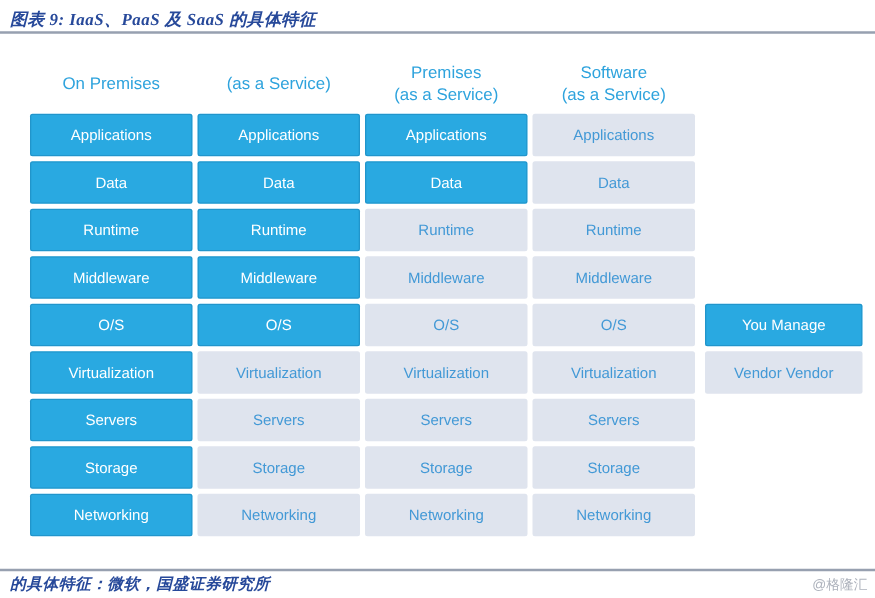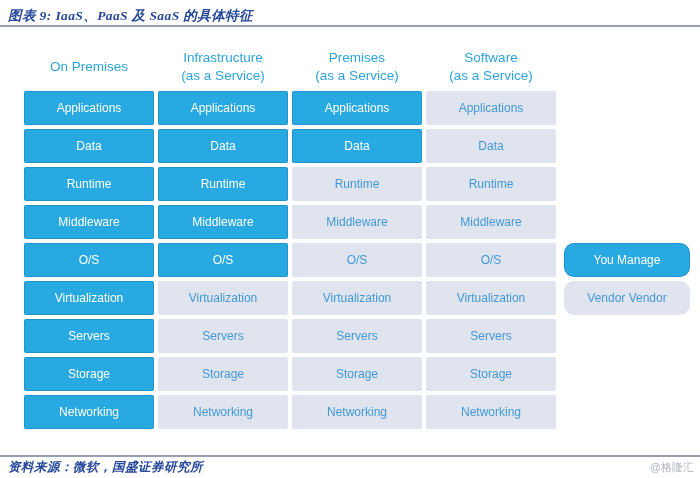--- a/index.html
+++ b/index.html
@@ -65,21 +65,21 @@
   }
   .cell.manage {
     background: var(--manage-fill);
     color: var(--manage-text);
     box-shadow: inset 0 0 0 1px rgba(10, 90, 140, 0.25);
   }
   .cell.vendor {
     background: var(--vendor-fill);
     color: var(--vendor-text);
   }
-  .cell.legend { margin-left: 4px; border-radius: 10px; }
+  .cell.legend { margin-left: 4px; }
   .bottom-rule {
     position: absolute;
     left: 0;
     right: 0;
     top: 455px;
     border-top: 2px solid var(--rule-color);
   }
   .footer {
     position: absolute;
     left: 0;
@@ -107,21 +107,20 @@
 <body>
 
 <div class="page">
   <div class="title">图表 9: IaaS、PaaS 及 SaaS 的具体特征</div>
   <div class="top-rule"></div>
   <div class="grid" id="grid">
       <div class="col-header" style="grid-area: 1 / 1;">
         <div>On Premises</div>
       </div>
       <div class="col-header" style="grid-area: 1 / 2;">
-        <div>Infrastructure</div>
         <div>(as a Service)</div>
       </div>
       <div class="col-header" style="grid-area: 1 / 3;">
         <div>Premises</div>
         <div>(as a Service)</div>
       </div>
       <div class="col-header" style="grid-area: 1 / 4;">
         <div>Software</div>
         <div>(as a Service)</div>
       </div>
@@ -159,16 +158,16 @@
       <div class="cell vendor" style="grid-area: 9 / 4;">Storage</div>
       <div class="cell manage" style="grid-area: 10 / 1;">Networking</div>
       <div class="cell vendor" style="grid-area: 10 / 2;">Networking</div>
       <div class="cell vendor" style="grid-area: 10 / 3;">Networking</div>
       <div class="cell vendor" style="grid-area: 10 / 4;">Networking</div>
       <div class="cell legend manage" style="grid-area: 6 / 5;">You Manage</div>
       <div class="cell legend vendor" style="grid-area: 7 / 5;">Vendor Vendor</div>
     </div>
   <div class="bottom-rule"></div>
   <div class="footer">
-    <span class="source">资料来源：微软，国盛证券研究所</span>
+    <span class="source">的具体特征：微软，国盛证券研究所</span>
     <span class="watermark">@格隆汇</span>
   </div>
 </div>
 
 </body></html>

